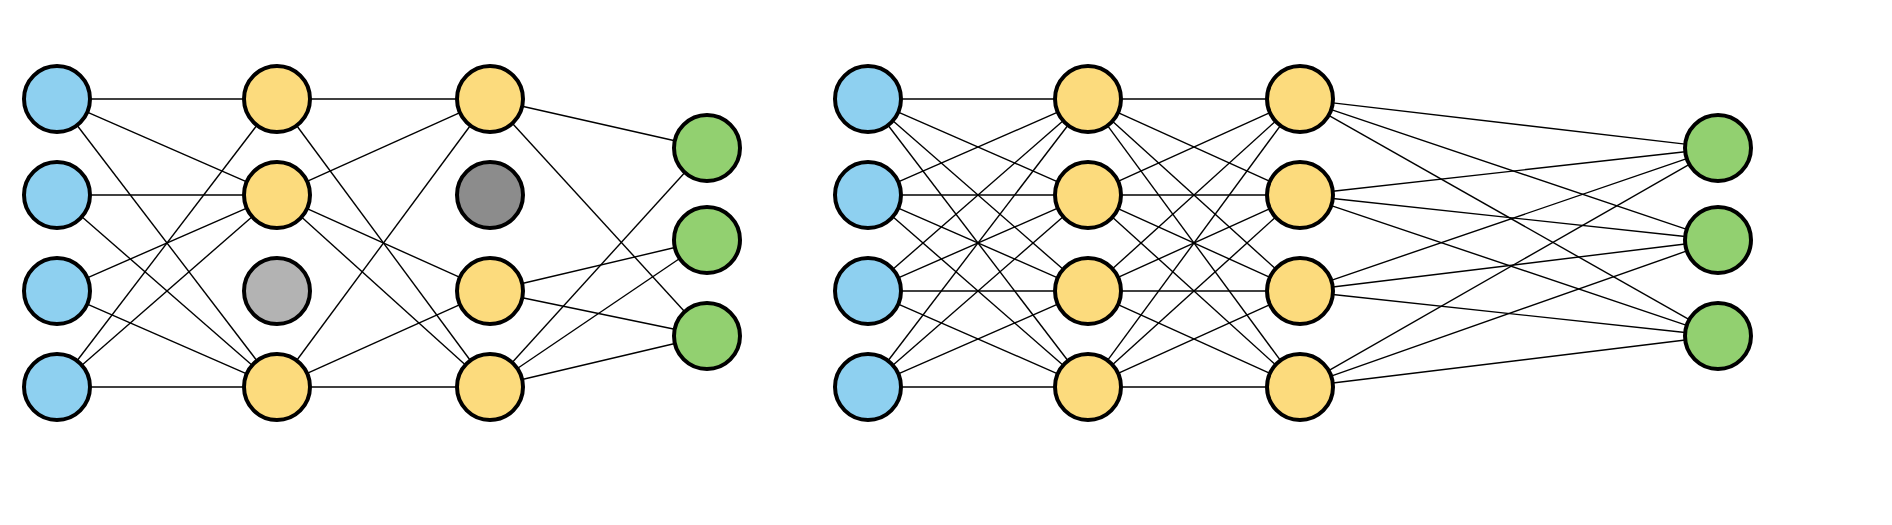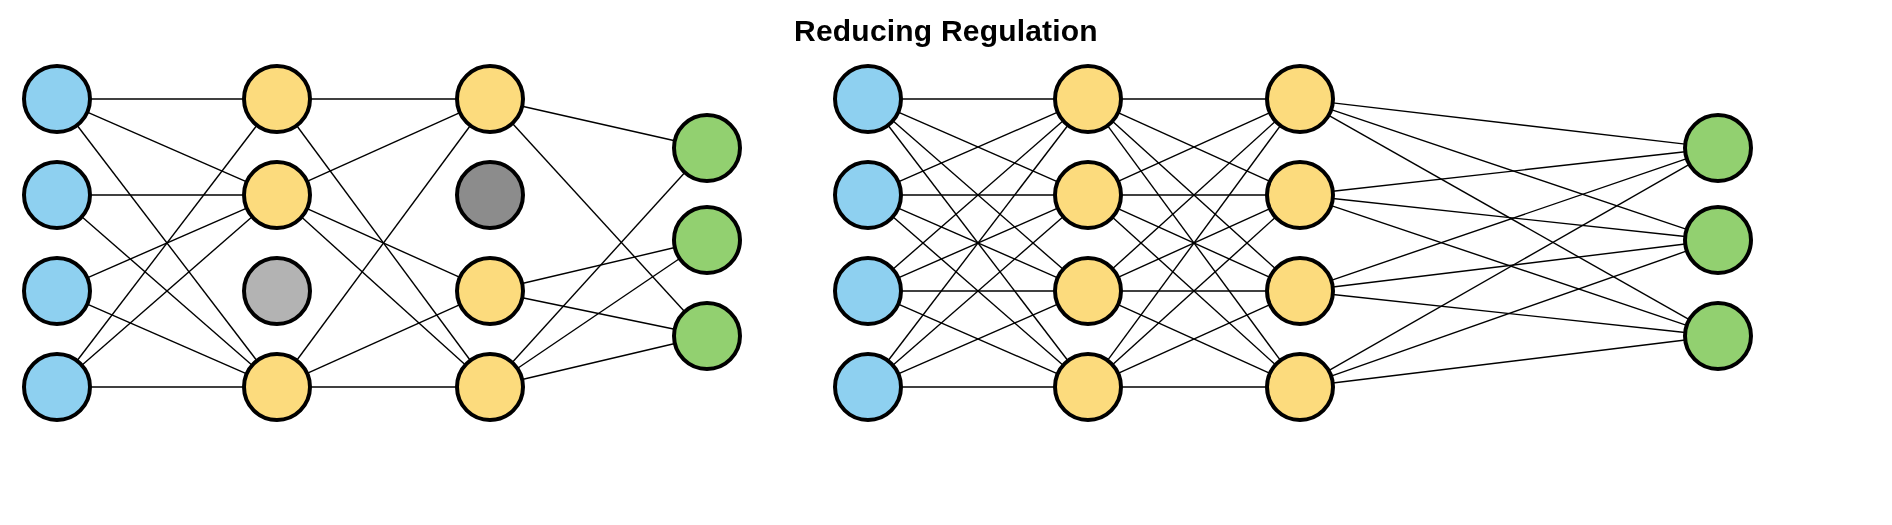--- a/index.html
+++ b/index.html
@@ -39,21 +39,20 @@
   .node-circle {
     stroke: #000000;
     stroke-width: 4;
   }
 </style>
 </head>
 <body>
 
 <div id="page">
 
-  <div id="title">Reducing Regulation</div>
 
   <svg id="canvas" width="1892" height="525">
     <g id="edges-layer">
         <g>
           <line x1="90.00" y1="99.00" x2="244.00" y2="99.00" class="edge"></line>
           <line x1="87.25" y1="112.20" x2="246.75" y2="181.80" class="edge"></line>
           <line x1="77.03" y1="125.22" x2="256.97" y2="360.78" class="edge"></line>
           <line x1="90.00" y1="195.00" x2="244.00" y2="195.00" class="edge"></line>
           <line x1="81.86" y1="216.70" x2="252.14" y2="365.30" class="edge"></line>
           <line x1="87.25" y1="277.80" x2="246.75" y2="208.20" class="edge"></line>

